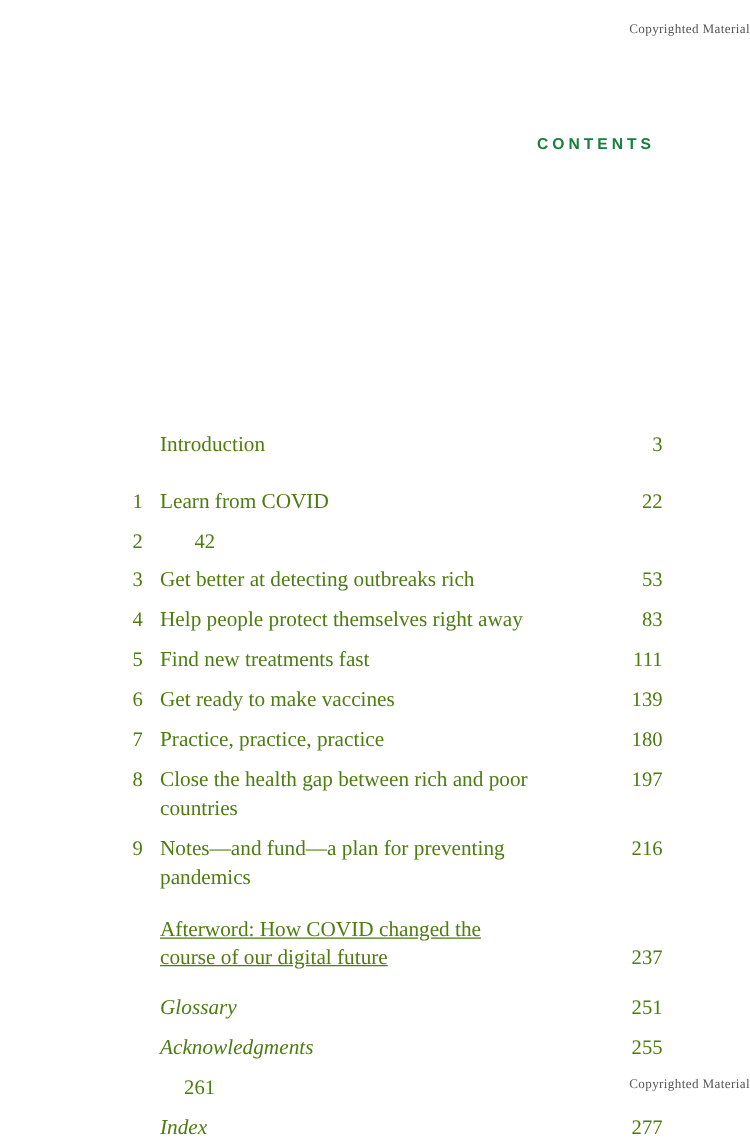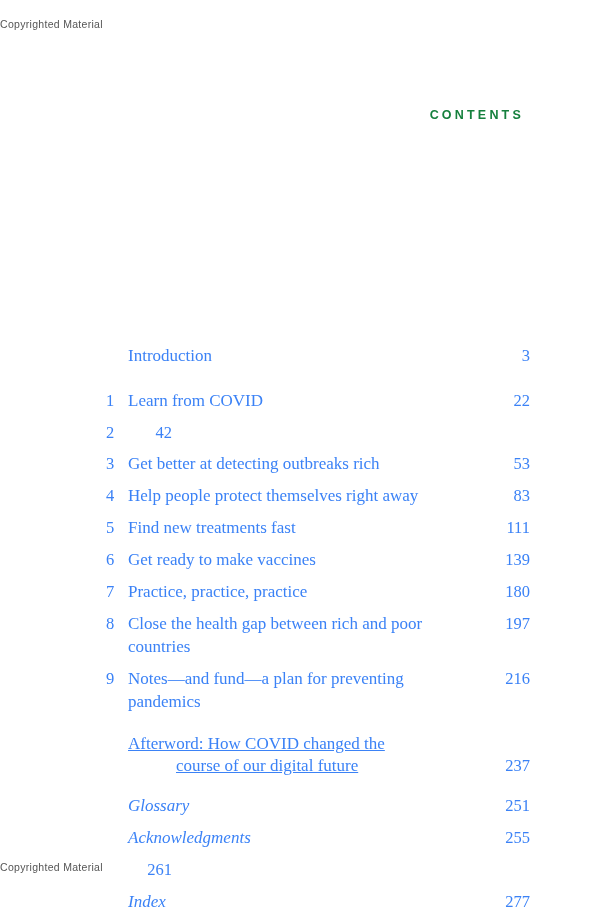--- a/index.html
+++ b/index.html
@@ -18,22 +18,22 @@
   .page {
     position: relative;
     width: 600px;
     height: 911px;
     box-sizing: border-box;
   }
   .watermark {
     position: absolute;
     left: 0;
     width: 100%;
-    text-align: left;
-    font-family: Liberation Sans, sans-serif;
+    text-align: right;
+    font-family: Liberation Serif, serif;
     font-size: 10.5px;
     letter-spacing: 0.3px;
     color: #555555;
   }
   .watermark-top { top: 18px; }
   .watermark-bottom { bottom: 38px; }
 
   .contents-heading {
     position: absolute;
     right: 76px;
@@ -50,35 +50,34 @@
     left: 106px;
     top: 345px;
     width: 424px;
   }
 
   .toc-row {
     display: flex;
     align-items: baseline;
     font-size: 17px;
     line-height: 1.35;
-    color: #3b82f6;
+    color: #4d7c0f;
   }
   .toc-num {
     width: 22px;
     flex: 0 0 22px;
     text-align: left;
     font-size: 16.5px;
   }
   .toc-title {
     flex: 1 1 auto;
     padding-right: 8px;
   }
   .toc-title .line2 {
     display: block;
-    margin-left: 48px;
   }
   .toc-page {
     flex: 0 0 44px;
     text-align: right;
     font-size: 16.5px;
   }
 
   .gap-intro { margin-bottom: 22px; }
   .row-spacing { margin-bottom: 9px; }
   .gap-after-chapters { margin-top: 19px; }

